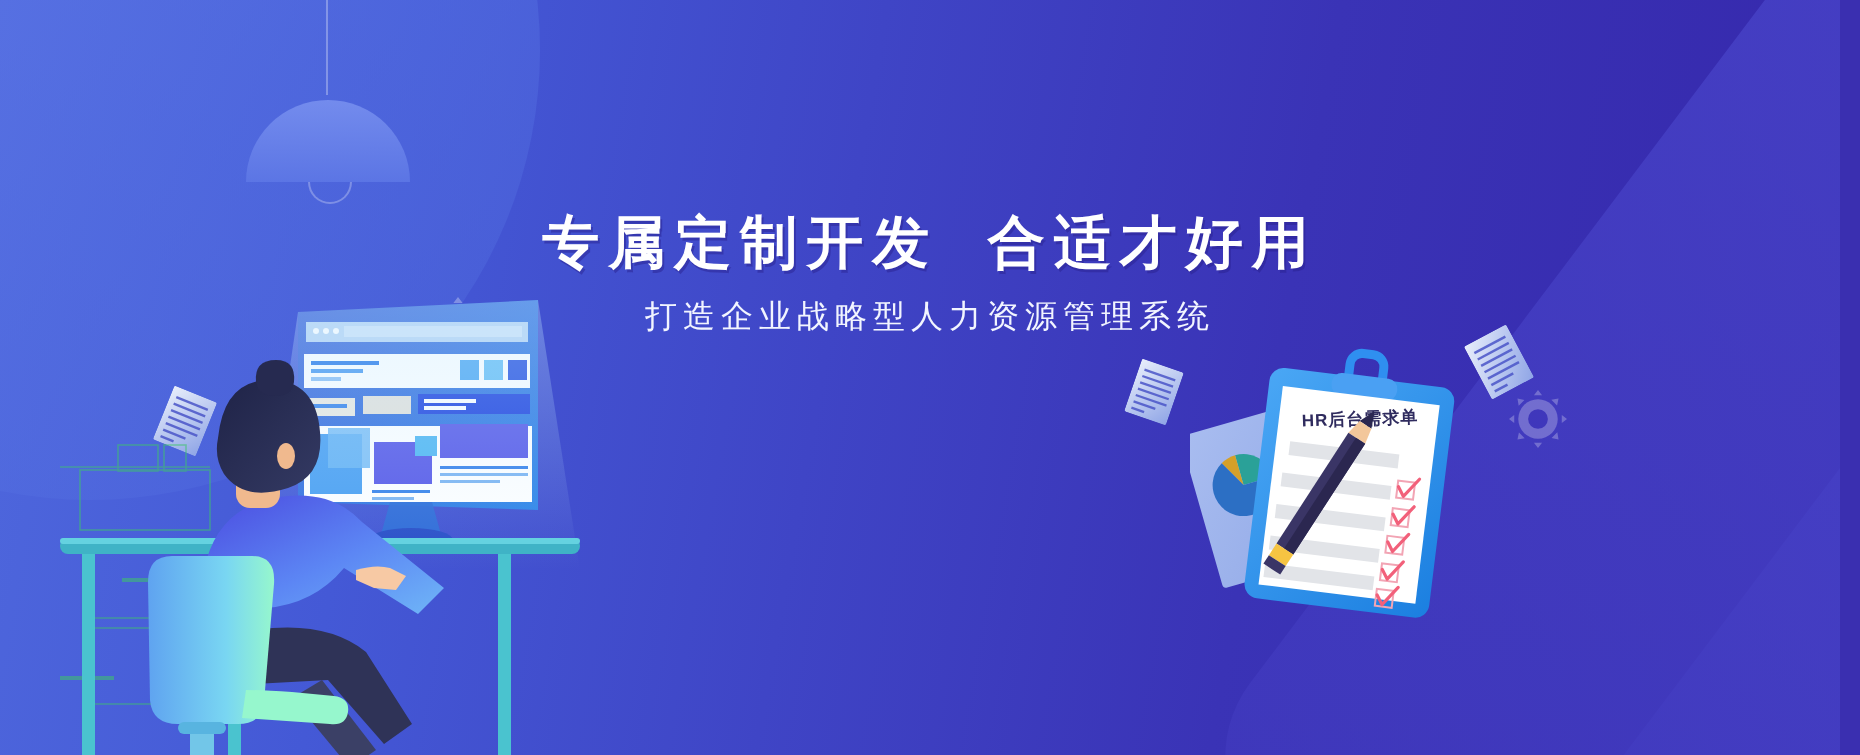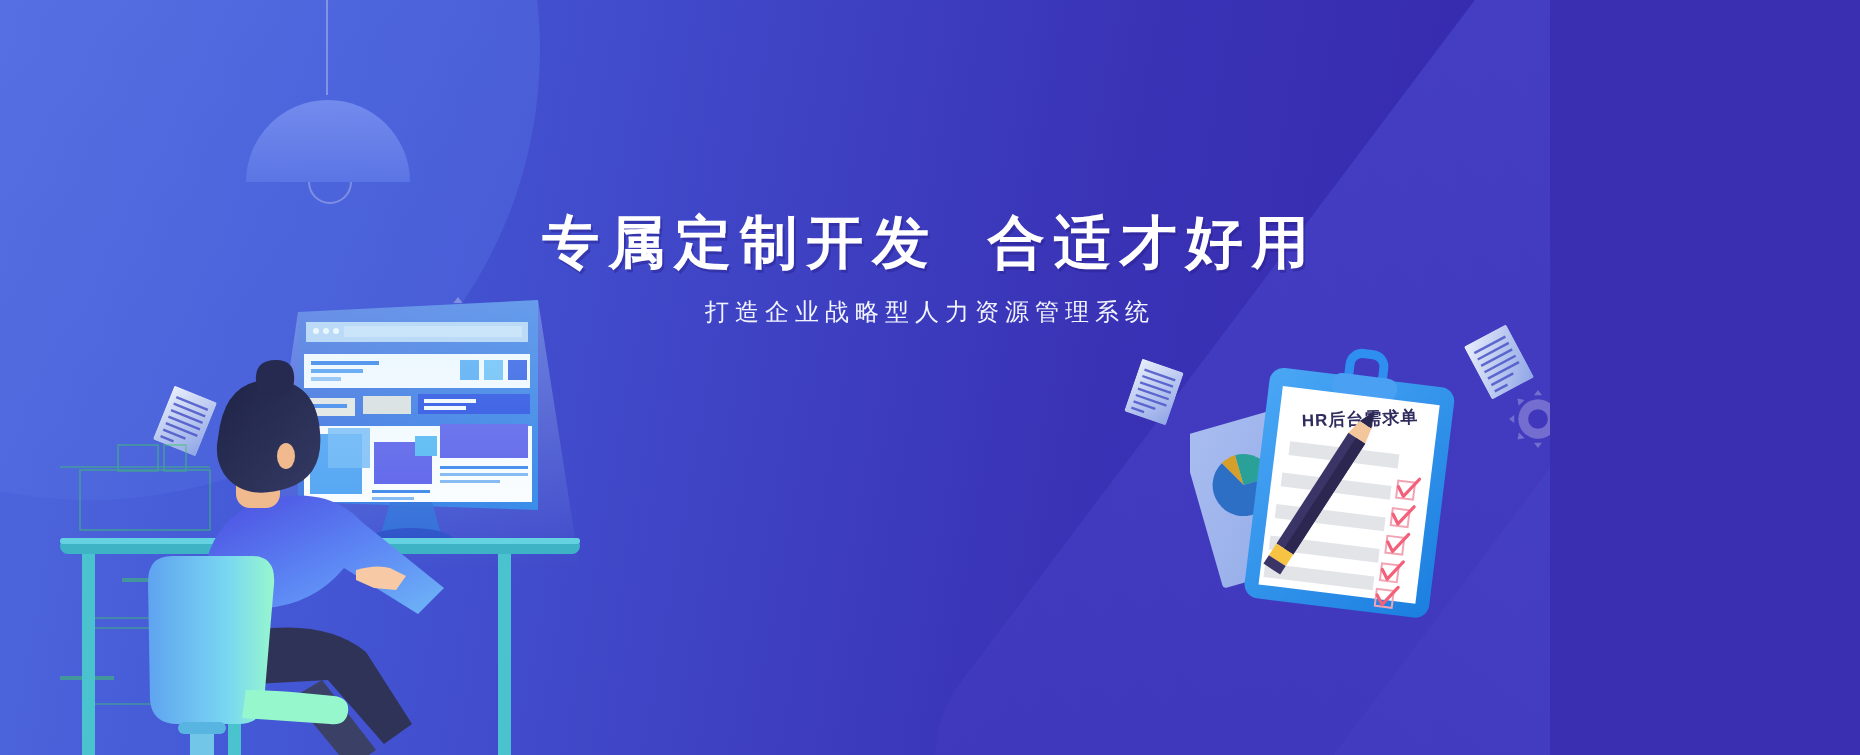--- a/index.html
+++ b/index.html
@@ -5,21 +5,21 @@
   html, body {
     margin: 0;
     padding: 0;
     background: #3a2fb0;
   }
   body {
     font-family: "Liberation Sans", "DejaVu Sans", sans-serif;
   }
   #banner {
     position: relative;
-    width: 1550px;
+    width: 1840px;
     height: 755px;
     overflow: hidden;
     background: linear-gradient(100deg, #4f68dd 0%, #4459d6 22%, #3f45c6 45%, #3a33b6 68%, #3527ab 100%);
   }
   .layer { position: absolute; }
 
   
   #bg-circle-topleft {
     left: -360px; top: -400px;
     width: 900px; height: 900px;
@@ -86,21 +86,21 @@
     letter-spacing: 9px;
     line-height: 1;
     text-shadow: 2px 3px 0 rgba(40,30,140,.45);
     white-space: pre;
   }
   #subtitle {
     position: absolute;
     left: 0; top: 300px; width: 1860px;
     text-align: center;
     color: #f2f5ff;
-    font-size: 24px;
+    font-size: 32px;
     letter-spacing: 6px;
     line-height: 1;
     white-space: pre;
   }
 
   
   #illus-left  { left: 60px;  top: 270px; }
   #illus-right { left: 1190px; top: 330px; }
 </style>
 </head>

